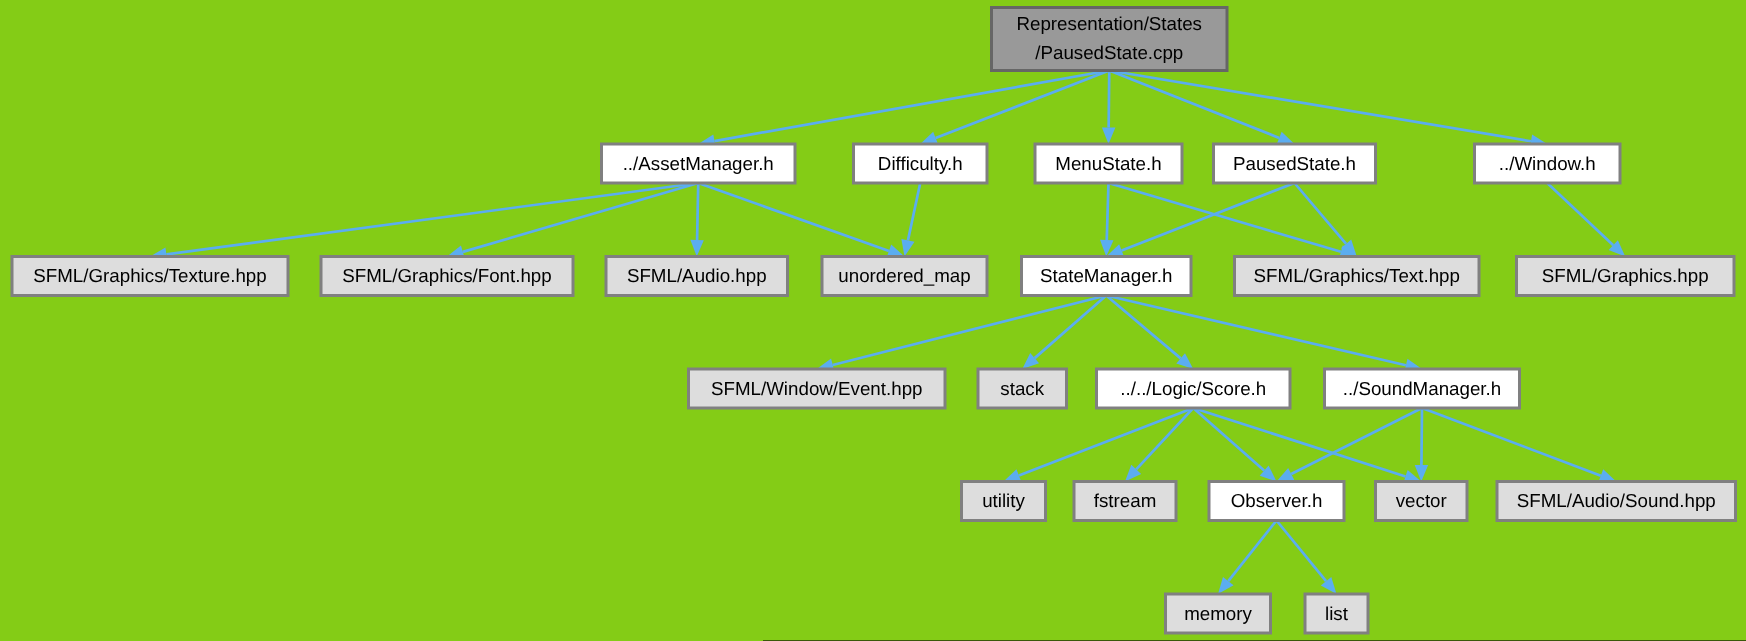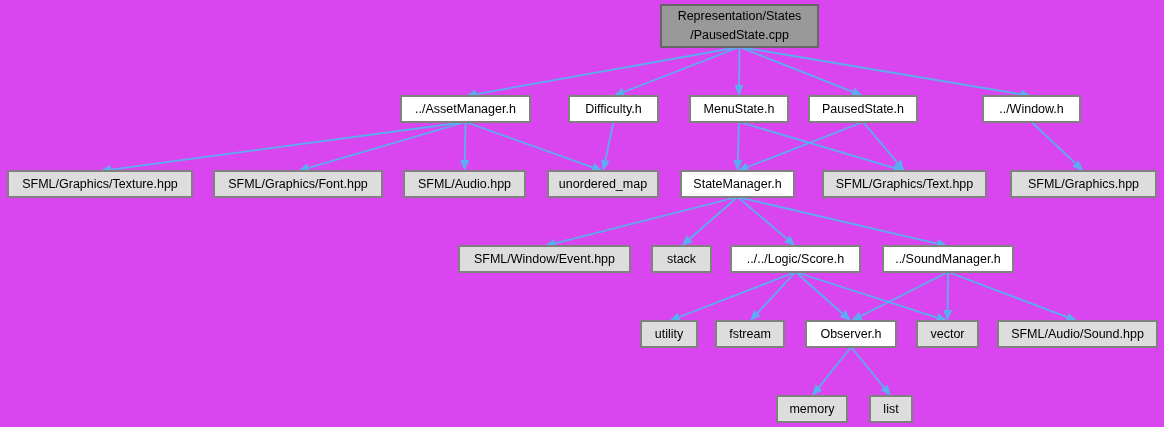--- a/index.html
+++ b/index.html
@@ -4,21 +4,21 @@
 <style>
   html, body {
     margin: 0;
     padding: 0;
     background: #000000;
   }
   #canvas-wrap {
     position: relative;
     width: 1164px;
     height: 427px;
-    background: #d946ef;
+    background: #84cc16;
     overflow: hidden;
     font-family: "Liberation Sans", sans-serif;
   }
   svg.graph {
     position: absolute;
     left: 0;
     top: 0;
     width: 1164px;
     height: 427px;
     display: block;

